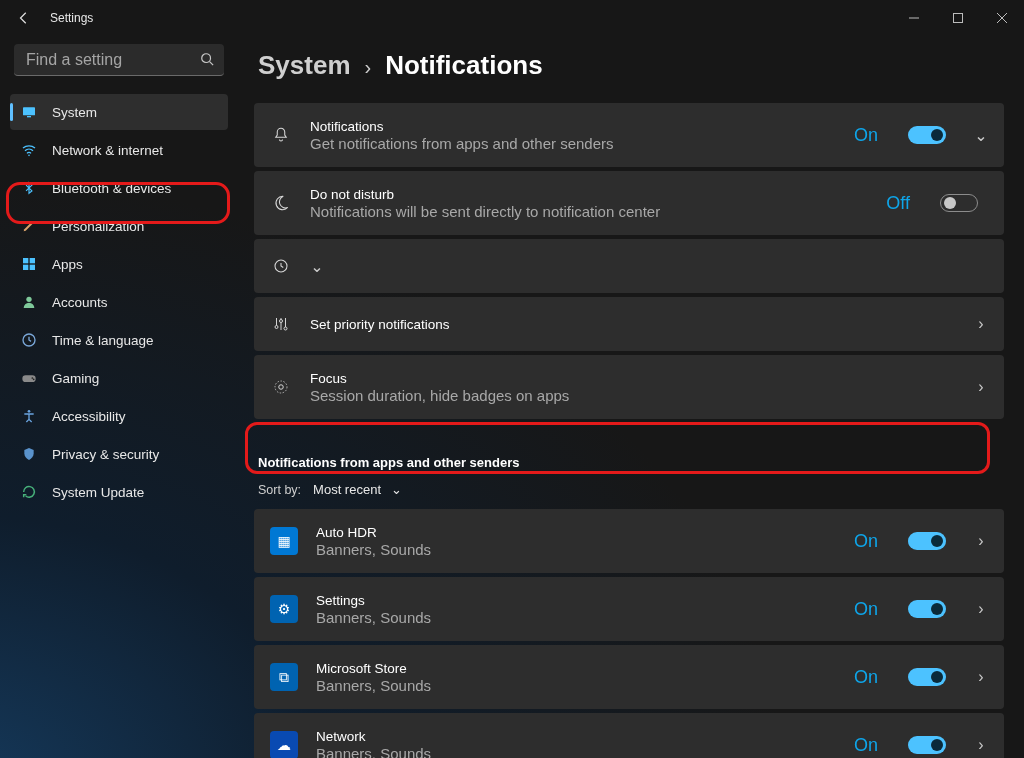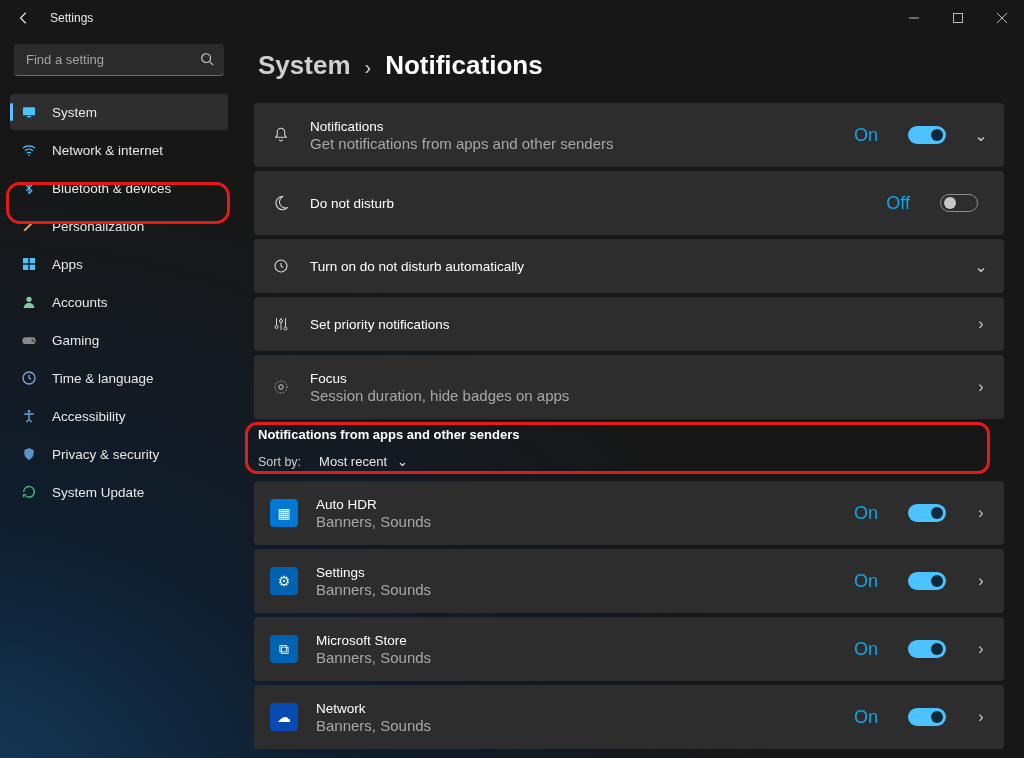--- a/index.html
+++ b/index.html
@@ -28,21 +28,21 @@
   .back-btn{width:28px;height:28px;display:flex;align-items:center;justify-content:center;border-radius:4px;}
   .wintitle{font-size:12px;margin-left:12px;color:#e8e8e8;}
   .wincontrols{margin-left:auto;display:flex;}
   .wctl{width:44px;height:32px;display:flex;align-items:center;justify-content:center;color:#bcbcbc;}
   
   .app{display:flex;height:calc(100% - 36px);}
   .sidebar{width:238px;flex:0 0 238px;padding:0 10px 10px 10px;display:flex;flex-direction:column;}
   .searchwrap{position:relative;margin:8px 4px 18px 4px;}
   .search{
     width:100%;height:32px;border:none;border-radius:4px;
-    background:#2b2b2b;color:#ccc;padding:0 34px 0 12px;font-size:13px;
+    background:#2b2b2b;color:#ccc;padding:0 34px 0 12px;font-size:16px;
     border-bottom:1px solid #6a6a6a;outline:none;
   }
   .search::placeholder{color:#a5a5a5;}
   .search-ico{position:absolute;right:10px;top:8px;color:#c8c8c8;}
   .navlist{display:flex;flex-direction:column;gap:2px;position:relative;}
   .navitem{
     display:flex;align-items:center;gap:14px;height:36px;padding:0 10px;border-radius:4px;
     font-size:13.5px;color:#e8e8e8;position:relative;
   }
   .navitem.sel{background:#2e2e2e;}
@@ -67,22 +67,22 @@
   .ct-sub{font-size:15px;color:var(--text-dim);}
   .state{font-size:18px;color:#0ea5e9;margin-right:2px;}
   
   .tgl{width:38px;height:18px;border-radius:10px;position:relative;margin:0 10px;}
   .tgl.on{background:var(--toggle-on);}
   .tgl.off{background:transparent;border:1px solid #8c8c8c;}
   .tgl::after{content:"";position:absolute;width:12px;height:12px;border-radius:50%;top:3px;}
   .tgl.on::after{background:#0a2a3a;right:3px;}
   .tgl.off::after{background:#c8c8c8;left:3px;top:2px;}
   .chev{color:#c8c8c8;width:14px;text-align:center;}
-  .section-label{font-size:13px;font-weight:600;margin:8px 0 8px 4px;}
-  .sortrow{display:flex;align-items:center;gap:10px;margin:0 0 8px 4px;font-size:12.5px;color:#cfcfcf;}
+  .section-label{font-size:13px;font-weight:600;margin:36px 0 8px 4px;}
+  .sortrow{display:flex;align-items:center;gap:4px;margin:0 0 8px 4px;font-size:12.5px;color:#cfcfcf;}
   .sortbtn{display:flex;align-items:center;gap:10px;background:transparent;color:#e8e8e8;border:none;font-size:13px;padding:4px 8px;border-radius:4px;}
   
   .appicon{width:28px;height:28px;border-radius:4px;display:flex;align-items:center;justify-content:center;font-size:14px;flex:0 0 28px;}
   
   .ring{position:absolute;border:3px solid var(--highlight);border-radius:16px;pointer-events:none;z-index:50;}
   .ring1{left:6px;top:182px;width:224px;height:42px;border-radius:14px;}
   .ring2{left:245px;top:422px;width:745px;height:52px;border-radius:12px;}
   svg{display:block;}
 </style>
 </head>
@@ -176,36 +176,36 @@
           <span class="nicon">
             <svg width="16" height="16" viewBox="0 0 24 24">
               <circle cx="12" cy="8" r="4" fill="#7fc99a"></circle>
               <path d="M4 21a8 8 0 0 1 16 0z" fill="#7fc99a"></path>
             </svg>
           </span>
           <span>Accounts</span>
         </div>
         <div class="navitem">
           <span class="nicon">
+            <svg width="16" height="16" viewBox="0 0 24 24">
+              <circle cx="12" cy="12" r="9" stroke="#7aa7d8" stroke-width="2" fill="none"></circle>
+              <path d="M12 7v5l3 2" stroke="#7aa7d8" stroke-width="2" fill="none"></path>
+            </svg>
+          </span>
+          <span>Time &amp; language</span>
+        </div>
+        <div class="navitem">
+          <span class="nicon">
             <svg width="18" height="16" viewBox="0 0 24 24">
               <rect x="2" y="8" width="20" height="10" rx="5" fill="#8a8a8a"></rect>
               <circle cx="17" cy="12" r="1.3" fill="#222"></circle>
               <circle cx="19" cy="14" r="1.3" fill="#222"></circle>
             </svg>
           </span>
           <span>Gaming</span>
-        </div>
-        <div class="navitem">
-          <span class="nicon">
-            <svg width="16" height="16" viewBox="0 0 24 24">
-              <circle cx="12" cy="12" r="9" stroke="#7aa7d8" stroke-width="2" fill="none"></circle>
-              <path d="M12 7v5l3 2" stroke="#7aa7d8" stroke-width="2" fill="none"></path>
-            </svg>
-          </span>
-          <span>Time &amp; language</span>
         </div>
         <div class="navitem">
           <span class="nicon">
             <svg width="16" height="16" viewBox="0 0 24 24">
               <circle cx="12" cy="5" r="2" fill="#6aa4e0"></circle>
               <path d="M5 9h14M12 9v8m-4 4 4-4 4 4" stroke="#6aa4e0" stroke-width="2" fill="none"></path>
             </svg>
           </span>
           <span>Accessibility</span>
         </div>
@@ -252,35 +252,33 @@
     </div>
 
     <div class="card tall">
       <div class="cicon">
         <svg width="18" height="18" viewBox="0 0 24 24">
             <path d="M15 3a9 9 0 1 0 6 15 7 7 0 0 1-6-15z" stroke="#d8d8d8" stroke-width="1.4" fill="none"></path>
           </svg>
       </div>
       <div class="ctext">
         <div class="ct-title">Do not disturb</div>
+        <div class="ct-sub">Notifications will be sent directly to notification center</div>
       </div>
       <span class="state">Off</span>
       <div class="tgl off"></div>
     </div>
 
     <div class="card">
       <div class="cicon">
         <svg width="18" height="18" viewBox="0 0 24 24">
             <circle cx="12" cy="12" r="8" stroke="#d8d8d8" stroke-width="1.4" fill="none"></circle>
             <path d="M12 8v4l3 2" stroke="#d8d8d8" stroke-width="1.4" fill="none"></path>
           </svg>
       </div>
-      <div class="ctext">
-          <div class="ct-title">Turn on do not disturb automatically</div>
-        </div>
       <span class="chev">⌄</span>
     </div>
 
     <div class="card">
       <div class="cicon">
         <svg width="18" height="18" viewBox="0 0 24 24">
             <path d="M6 4v10m0 0a2 2 0 1 0 0 4 2 2 0 0 0 0-4zm6-10v2m0 0a2 2 0 1 0 0 4 2 2 0 0 0 0-4zm0 4v10m6-16v12m0 0a2 2 0 1 0 0 4 2 2 0 0 0 0-4z" stroke="#d8d8d8" stroke-width="1.3" fill="none"></path>
           </svg>
       </div>
       <div class="ctext">

